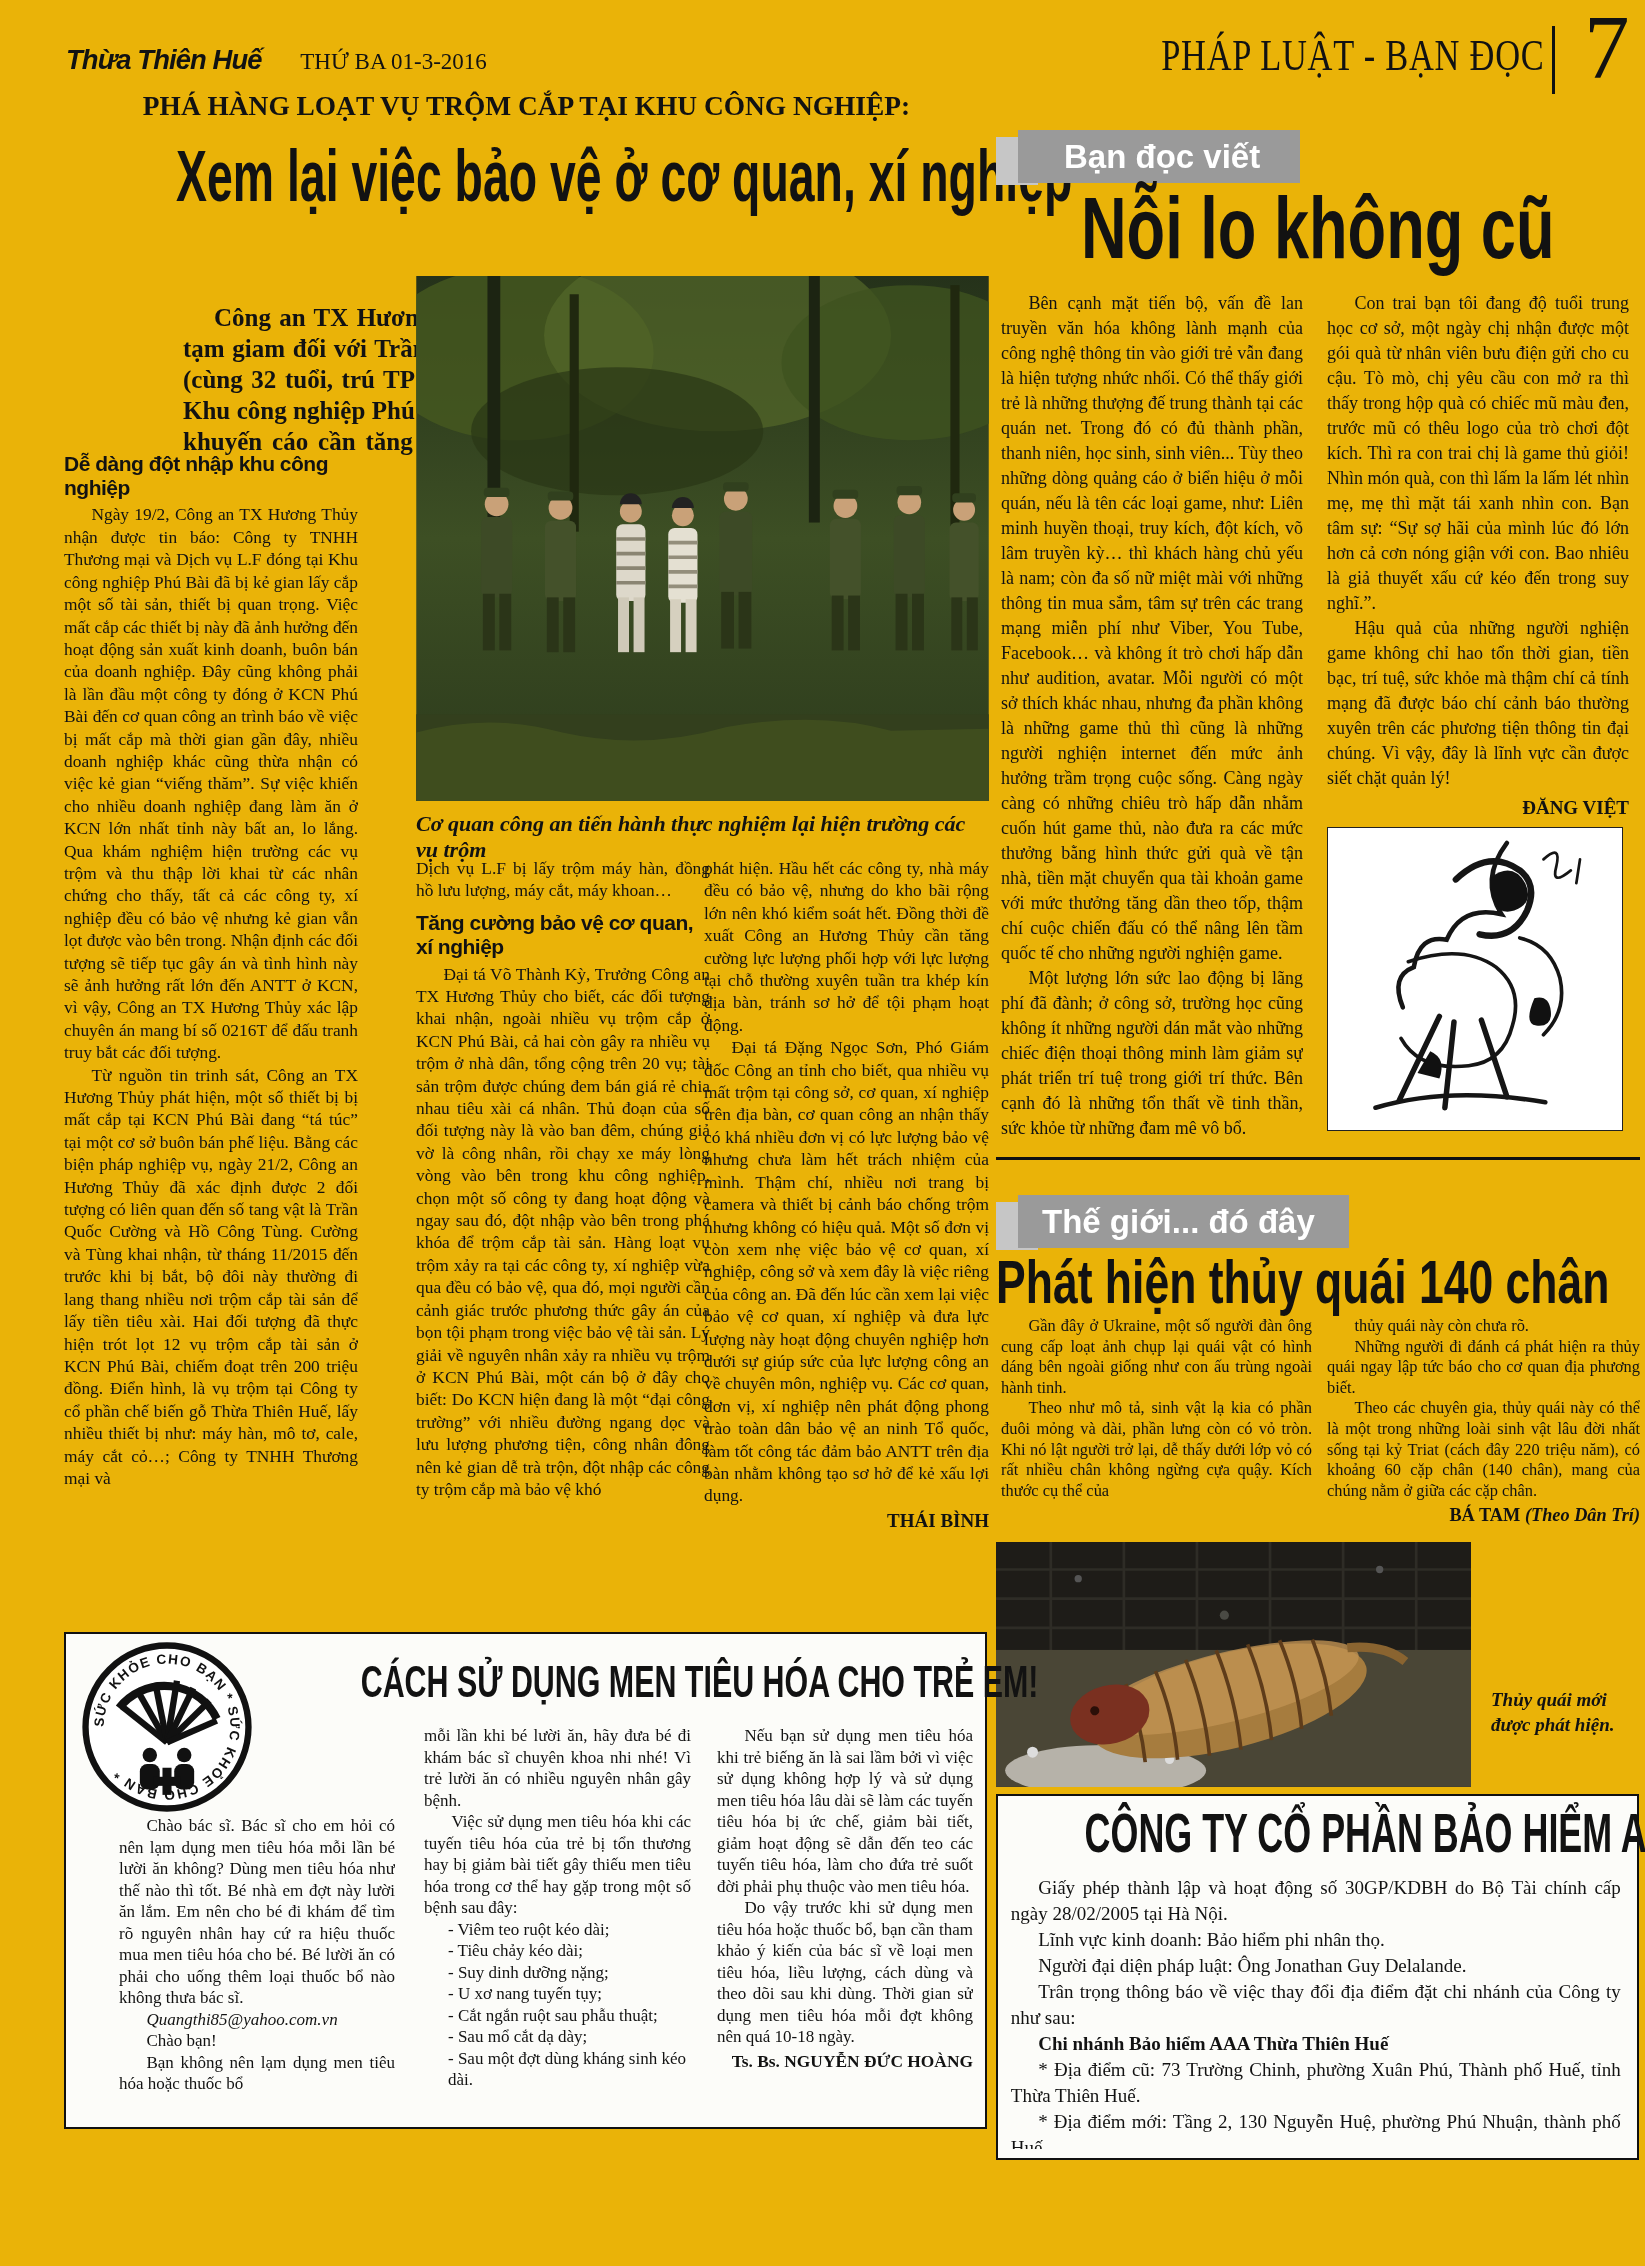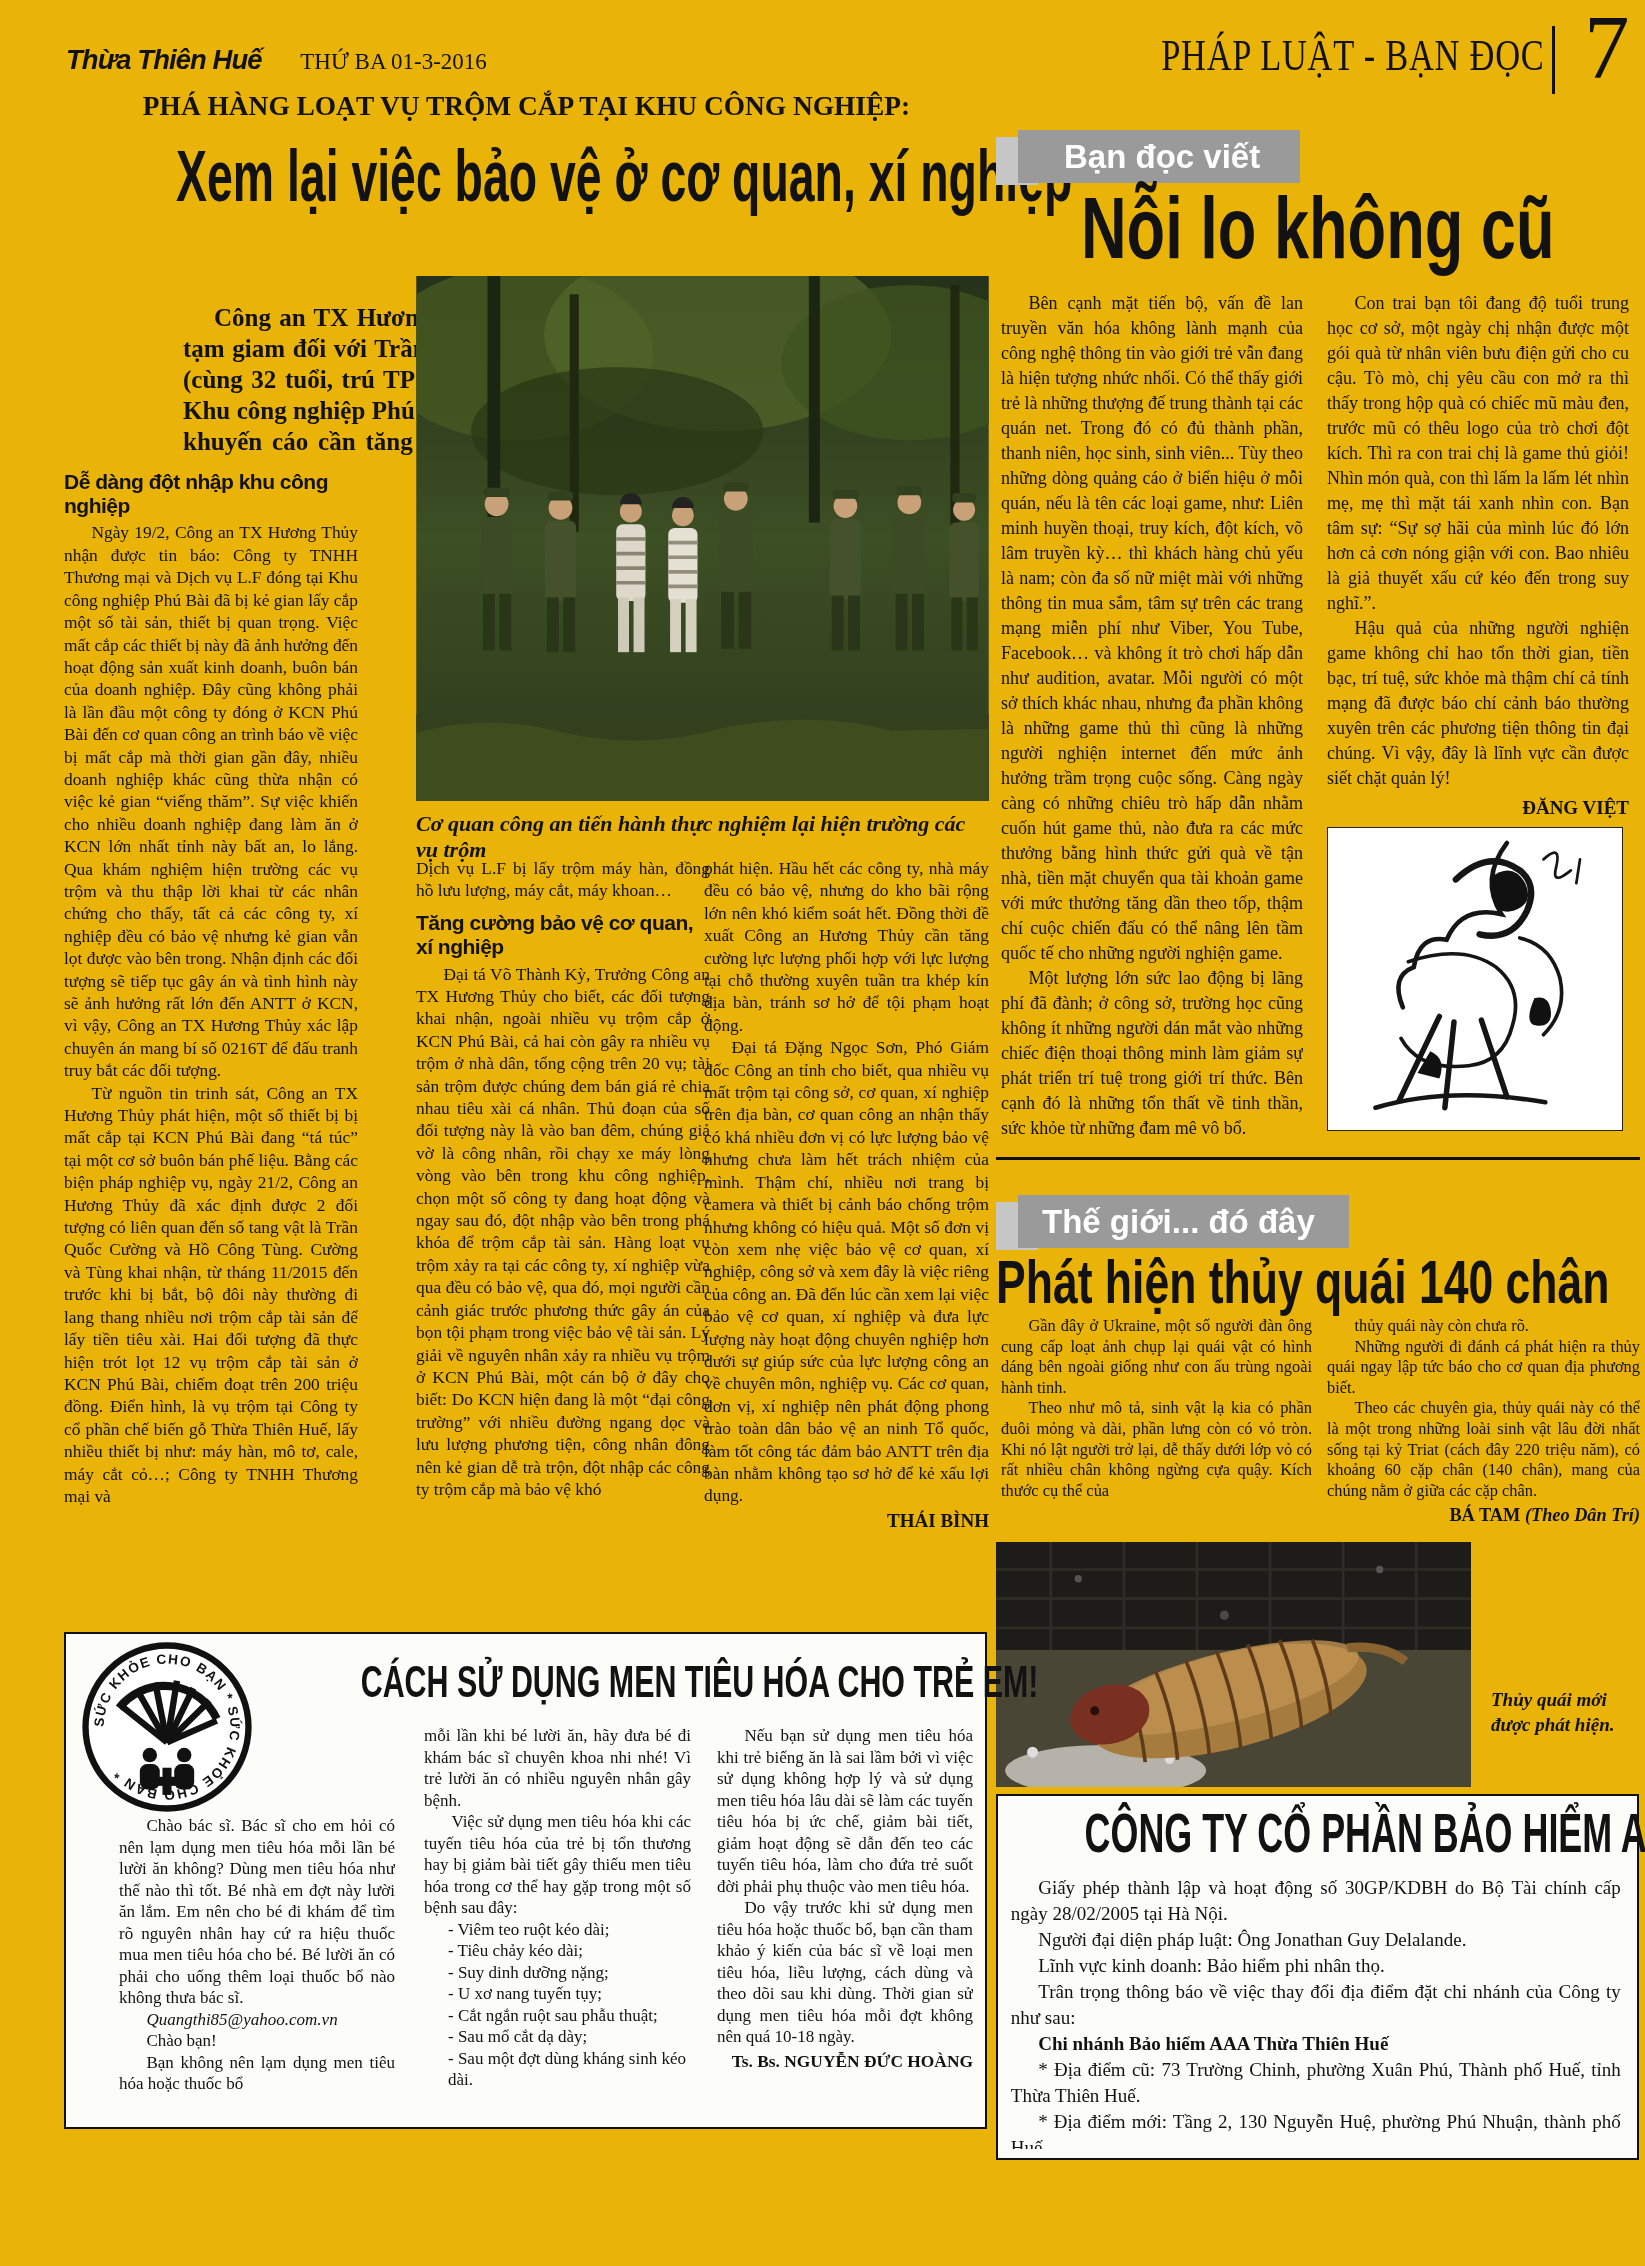--- a/index.html
+++ b/index.html
@@ -40,21 +40,21 @@
   <div class="abs" style="right:16.4px;top:1.8px;font-size:91px;line-height:91px;">7</div>
 
   <div class="abs" style="left:64px;top:91px;width:925px;text-align:center;font-weight:700;font-size:27.4px;">PHÁ HÀNG LOẠT VỤ TRỘM CẮP TẠI KHU CÔNG NGHIỆP:</div>
   <div class="abs" style="left:64px;top:126px;width:925px;text-align:center;">
     <span class="cond" style="font-size:58px;line-height:99px;transform:scale(.8,1.25);">Xem lại việc bảo vệ ở cơ quan, xí nghiệp</span>
   </div>
   <div class="abs jcol" style="left:183px;top:302px;width:804px;height:157px;font-weight:700;font-size:25px;line-height:31px;">
     <p style="text-indent:31px;">Công an TX Hương Thủy vừa khởi tố vụ án, khởi tố bị can và ra lệnh tạm giam đối với Trần Quốc Cường (trú huyện A Lưới) và Hồ Công Tùng (cùng 32 tuổi, trú TP Huế) vì đã gây ra hàng loạt vụ trộm cắp tài sản tại Khu công nghiệp Phú Bài và vùng lân cận. Qua vụ án này, cơ quan công an khuyến cáo cần tăng cường công tác bảo vệ cơ quan, xí nghiệp vào ban đêm.</p>
   </div>
 
-  <div class="abs jcol main-col" style="left:64px;top:468px;width:294px;height:1179px;">
+  <div class="abs jcol main-col" style="left:64px;top:450px;width:294px;height:1179px;">
     <h3 class="subhead">Dễ dàng đột nhập khu công nghiệp</h3>
     <p>Ngày 19/2, Công an TX Hương Thủy nhận được tin báo: Công ty TNHH Thương mại và Dịch vụ L.F đóng tại Khu công nghiệp Phú Bài đã bị kẻ gian lấy cắp một số tài sản, thiết bị quan trọng. Việc mất cắp các thiết bị này đã ảnh hưởng đến hoạt động sản xuất kinh doanh, buôn bán của doanh nghiệp. Đây cũng không phải là lần đầu một công ty đóng ở KCN Phú Bài đến cơ quan công an trình báo về việc bị mất cắp mà thời gian gần đây, nhiều doanh nghiệp khác cũng thừa nhận có việc kẻ gian “viếng thăm”. Sự việc khiến cho nhiều doanh nghiệp đang làm ăn ở KCN lớn nhất tỉnh này bất an, lo lắng. Qua khám nghiệm hiện trường các vụ trộm và thu thập lời khai từ các nhân chứng cho thấy, tất cả các công ty, xí nghiệp đều có bảo vệ nhưng kẻ gian vẫn lọt được vào bên trong. Nhận định các đối tượng sẽ tiếp tục gây án và tình hình này sẽ ảnh hưởng rất lớn đến ANTT ở KCN, vì vậy, Công an TX Hương Thủy xác lập chuyên án mang bí số 0216T để đấu tranh truy bắt các đối tượng.</p>
     <p>Từ nguồn tin trinh sát, Công an TX Hương Thủy phát hiện, một số thiết bị bị mất cắp tại KCN Phú Bài đang “tá túc” tại một cơ sở buôn bán phế liệu. Bằng các biện pháp nghiệp vụ, ngày 21/2, Công an Hương Thủy đã xác định được 2 đối tượng có liên quan đến số tang vật là Trần Quốc Cường và Hồ Công Tùng. Cường và Tùng khai nhận, từ tháng 11/2015 đến trước khi bị bắt, bộ đôi này thường đi lang thang nhiều nơi trộm cắp tài sản để lấy tiền tiêu xài. Hai đối tượng đã thực hiện trót lọt 12 vụ trộm cắp tài sản ở KCN Phú Bài, chiếm đoạt trên 200 triệu đồng. Điển hình, là vụ trộm tại Công ty cổ phần chế biến gỗ Thừa Thiên Huế, lấy nhiều thiết bị như: máy hàn, mô tơ, cale, máy cắt cỏ…; Công ty TNHH Thương mại và</p>
   </div>
 
   <div class="abs" style="left:416px;top:276px;width:573px;height:525px;">
     <svg width="573" height="525" viewBox="0 0 627 575">
       <defs>
         <linearGradient id="bgG" x1="0" y1="0" x2="0" y2="1">
           <stop offset="0" stop-color="#25321a"></stop>
@@ -293,22 +293,22 @@
       <div class="byline" style="font-size:17.4px;">Ts. Bs. NGUYỄN ĐỨC HOÀNG</div>
     </div>
   </div>
 
   <div class="abs frame" style="left:996px;top:1794px;width:639px;height:362px;background:#fcfcf9;">
     <div class="abs" style="left:0;top:9.1px;width:639px;text-align:center;">
       <span class="cond" style="font-size:46px;line-height:57px;transform:scale(.78,1.2);">CÔNG TY CỔ PHẦN BẢO HIỂM AAA</span>
     </div>
     <div class="abs jcol" style="left:12.8px;top:79px;width:610px;height:274px;font-size:19px;line-height:26px;">
       <p>Giấy phép thành lập và hoạt động số 30GP/KDBH do Bộ Tài chính cấp ngày 28/02/2005 tại Hà Nội.</p>
+      <p>Lĩnh vực kinh doanh: Bảo hiểm phi nhân thọ.</p>
       <p>Người đại diện pháp luật: Ông Jonathan Guy Delalande.</p>
-      <p>Lĩnh vực kinh doanh: Bảo hiểm phi nhân thọ.</p>
       <p>Trân trọng thông báo về việc thay đổi địa điểm đặt chi nhánh của Công ty như sau:</p>
       <p style="font-weight:700;">Chi nhánh Bảo hiểm AAA Thừa Thiên Huế</p>
       <p>* Địa điểm cũ: 73 Trường Chinh, phường Xuân Phú, Thành phố Huế, tỉnh Thừa Thiên Huế.</p>
       <p>* Địa điểm mới: Tầng 2, 130 Nguyễn Huệ, phường Phú Nhuận, thành phố Huế.</p>
     </div>
   </div>
 
 </div>
 
 

